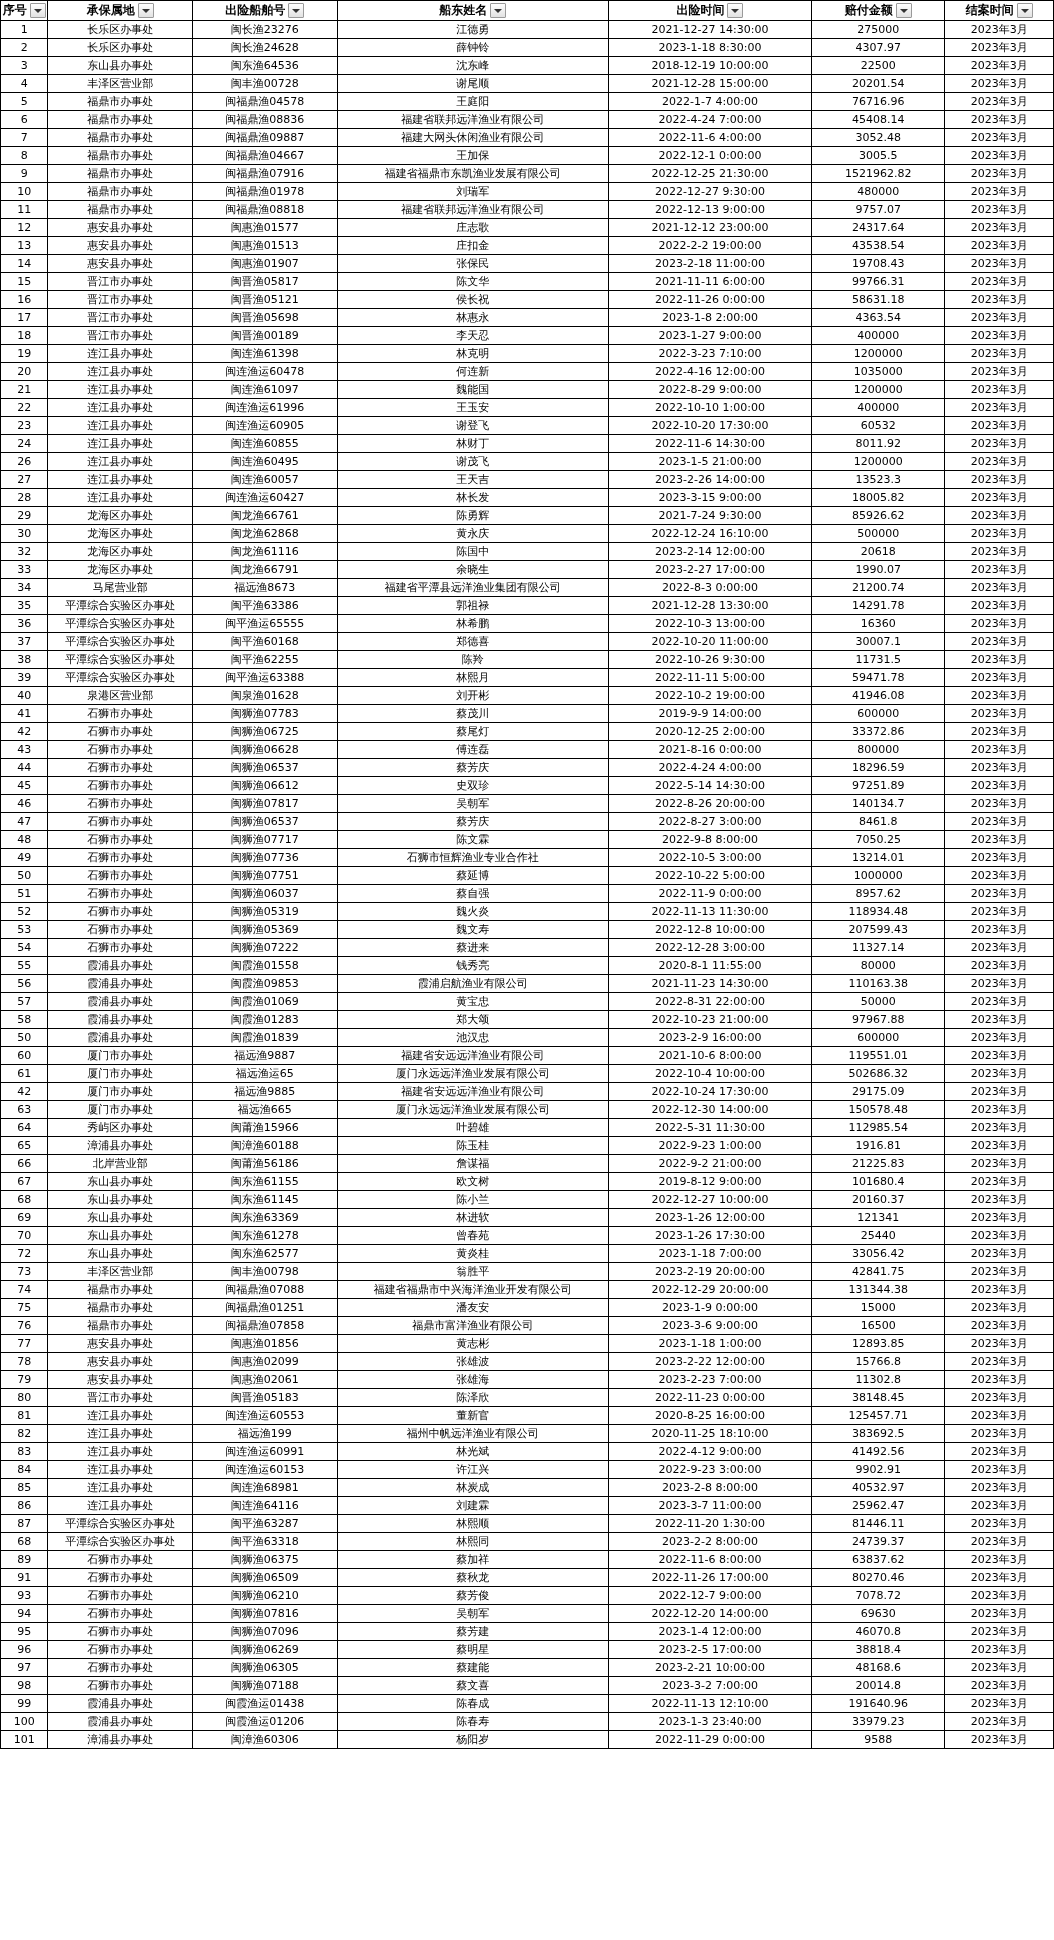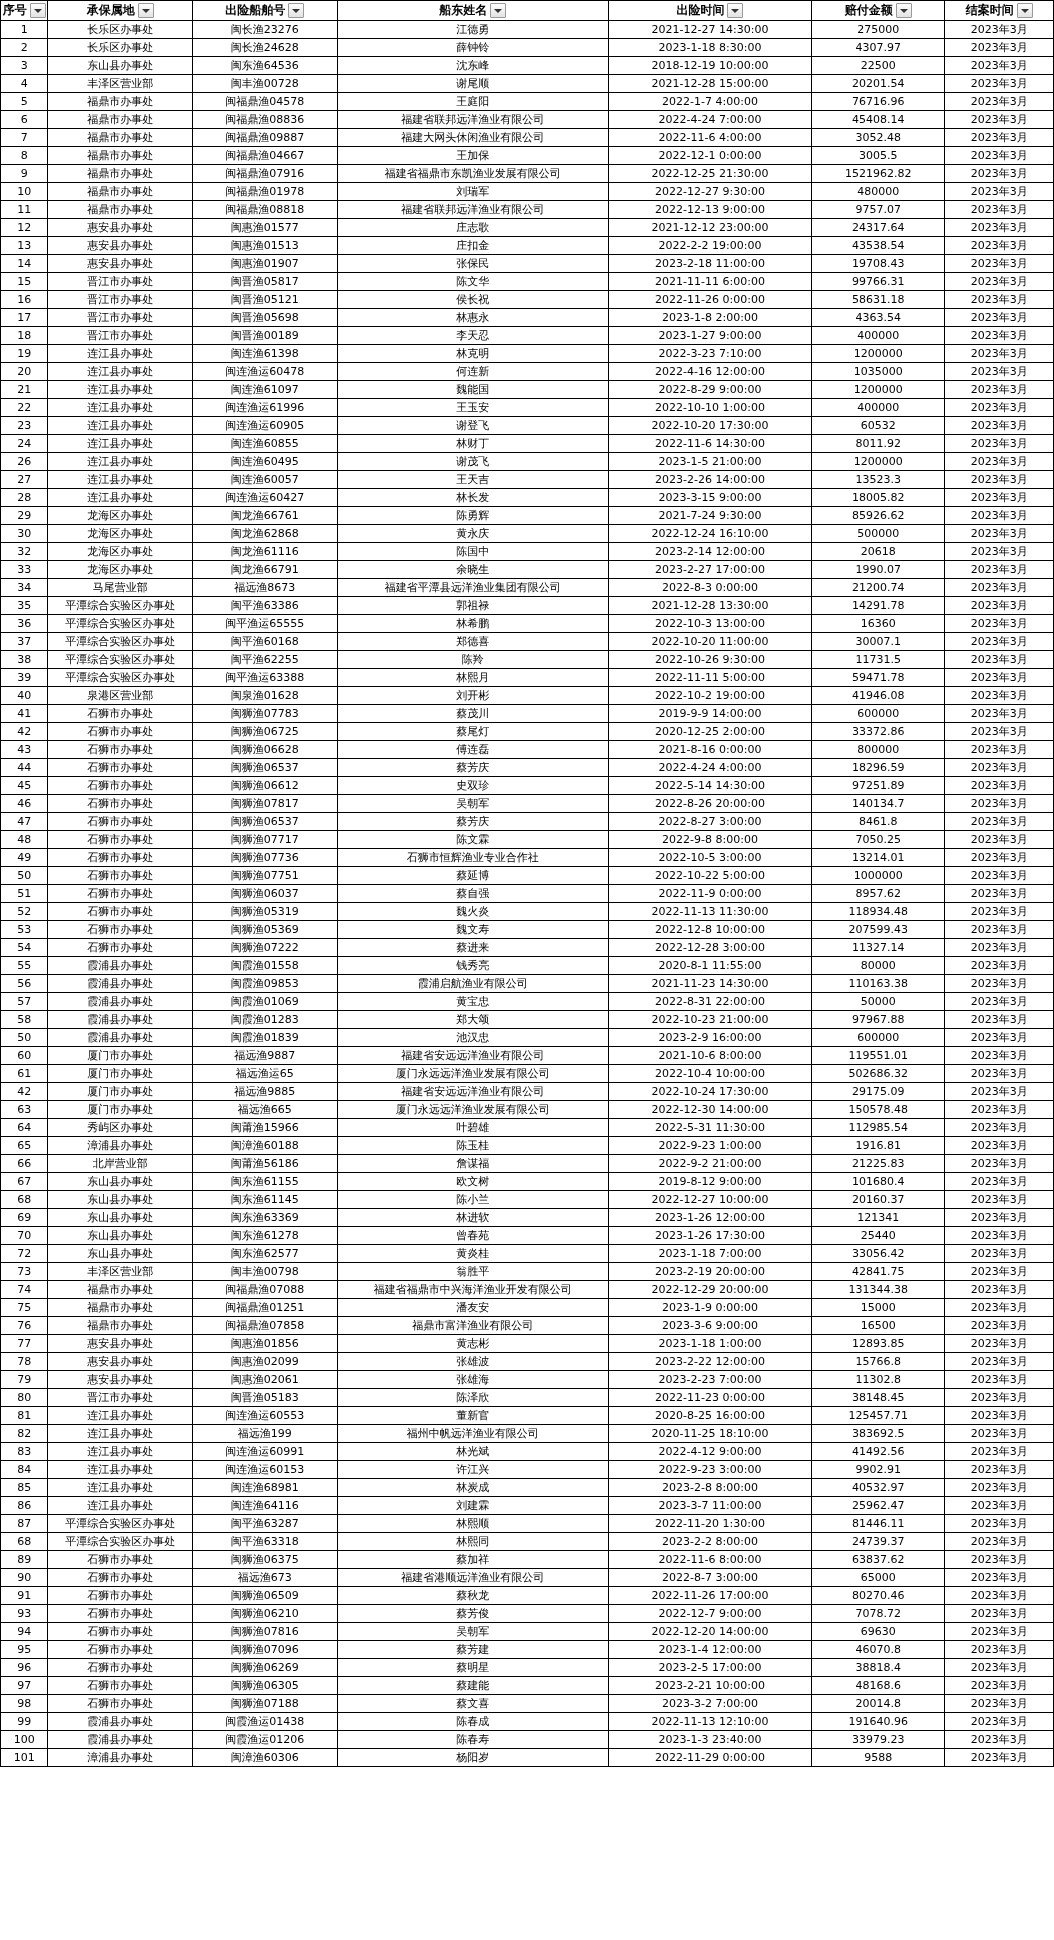--- a/index.html
+++ b/index.html
@@ -905,29 +905,20 @@
       <tr>
         <td class="c0">89</td>
         <td class="c1">石狮市办事处</td>
         <td class="c2">闽狮渔06375</td>
         <td class="c3">蔡加祥</td>
         <td class="c4">2022-11-6 8:00:00</td>
         <td class="c5">63837.62</td>
         <td class="c6">2023年3月</td>
       </tr>
       <tr>
-        <td class="c0">90</td>
-        <td class="c1">石狮市办事处</td>
-        <td class="c2">福远渔673</td>
-        <td class="c3">福建省港顺远洋渔业有限公司</td>
-        <td class="c4">2022-8-7 3:00:00</td>
-        <td class="c5">65000</td>
-        <td class="c6">2023年3月</td>
-      </tr>
-      <tr>
         <td class="c0">91</td>
         <td class="c1">石狮市办事处</td>
         <td class="c2">闽狮渔06509</td>
         <td class="c3">蔡秋龙</td>
         <td class="c4">2022-11-26 17:00:00</td>
         <td class="c5">80270.46</td>
         <td class="c6">2023年3月</td>
       </tr>
       <tr>
         <td class="c0">93</td>

